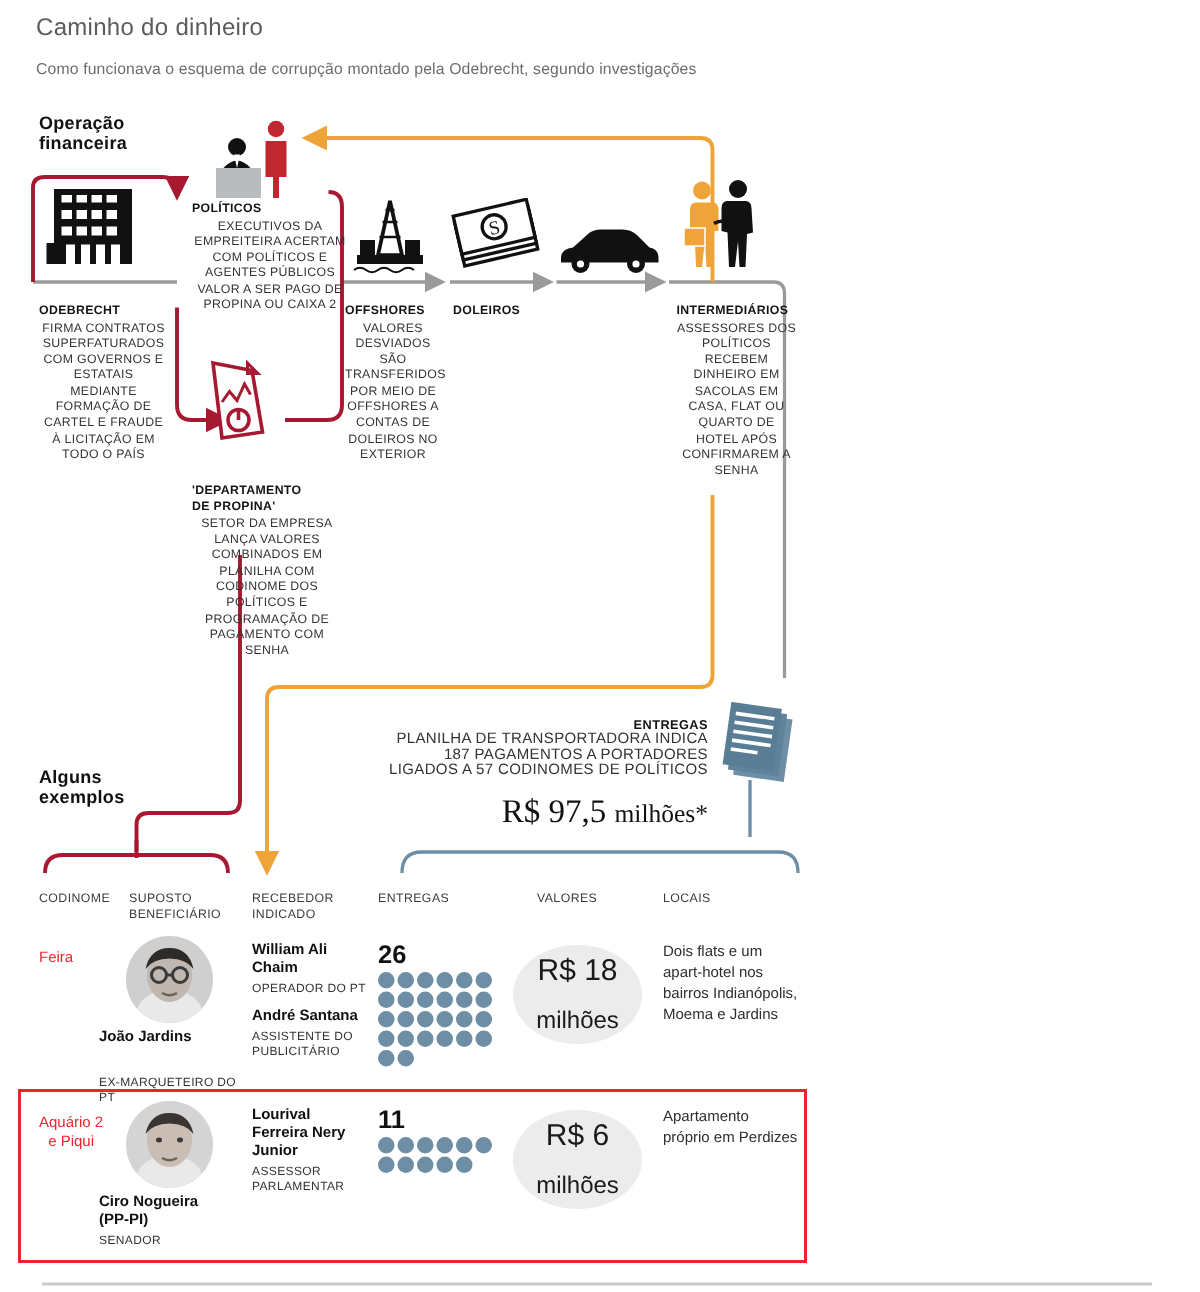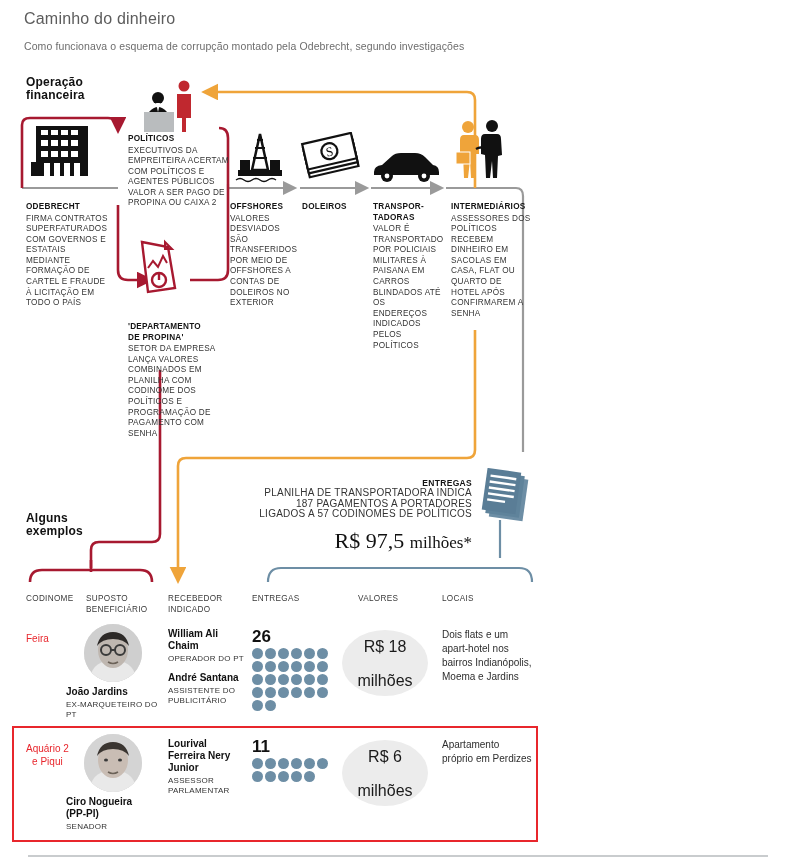--- a/index.html
+++ b/index.html
@@ -30,20 +30,21 @@
 
   
   .col{position:absolute;}
   .col .chead{
     font-size:8.2px;font-weight:bold;color:#141414;letter-spacing:.25px;
     line-height:10.5px;text-transform:uppercase;margin:0 0 1px 0;
   }
   .col .cbody{
     font-size:8.2px;color:#333;letter-spacing:.25px;line-height:10.6px;
     text-transform:uppercase;
+    text-align:center;
   }
 
   #col-odebrecht{left:26px;top:202px;width:86px;}
   #col-politicos{left:128px;top:134px;width:104px;}
   #col-departamento{left:128px;top:322px;width:100px;}
   #col-offshores{left:230px;top:202px;width:64px;}
   #col-doleiros{left:302px;top:202px;width:64px;}
   #col-transportadoras{left:373px;top:202px;width:68px;}
   #col-intermediarios{left:451px;top:202px;width:80px;}
 
@@ -96,21 +97,21 @@
   .r-rec{position:absolute;left:168px;width:78px;}
   .r-rec .rn{font-size:10px;font-weight:bold;color:#111;line-height:12px;}
   .r-rec .rr{font-size:8px;color:#333;letter-spacing:.25px;line-height:10px;text-transform:uppercase;margin-top:2px;}
   .r-rec .grp+.grp{margin-top:8px;}
   .r-count{position:absolute;left:252px;}
   .r-count .num{font-size:17px;font-weight:bold;color:#111;line-height:18px;}
   .dots{width:84px;display:flex;flex-wrap:wrap;gap:2px;margin-top:2px;}
   .dot{width:11px;height:11px;border-radius:50%;background:#6d8ea5;}
   .r-val{position:absolute;left:342px;width:86px;height:66px;border-radius:50%;background:#ececec;
          display:flex;flex-direction:column;align-items:center;justify-content:center;}
-  .r-val .v1{font-size:16px;color:#1a1a1a;line-height:22px;}
+  .r-val .v1{font-size:20px;color:#1a1a1a;line-height:22px;}
   .r-val .v2{font-size:16px;color:#1a1a1a;line-height:18px;margin-top:14px;}
   .r-loc{position:absolute;left:442px;width:90px;font-size:10px;color:#2e2e2e;line-height:14px;}
 
   #highlight-box{
     position:absolute;left:12px;top:726px;width:526px;height:116px;
     border:2px solid #e8262c;box-sizing:border-box;
   }
   #bottom-rule{position:absolute;left:28px;top:855px;width:740px;height:2px;background:#c9ccce;}
 </style>
 </head>
@@ -280,24 +281,20 @@
     <div class="chead">'DEPARTAMENTO<br>DE PROPINA'</div>
     <div class="cbody">SETOR DA EMPRESA LANÇA VALORES COMBINADOS EM PLANILHA COM CODINOME DOS POLÍTICOS E PROGRAMAÇÃO DE PAGAMENTO COM SENHA</div>
   </div>
   <div class="col" id="col-offshores">
     <div class="chead">OFFSHORES</div>
     <div class="cbody">VALORES DESVIADOS SÃO TRANSFERIDOS POR MEIO DE OFFSHORES A CONTAS DE DOLEIROS NO EXTERIOR</div>
   </div>
   <div class="col" id="col-doleiros">
     <div class="chead">DOLEIROS</div>
   </div>
-  <div class="col" id="col-transportadoras">
-    <div class="chead">TRANSPOR-<br>TADORAS</div>
-    <div class="cbody">VALOR É TRANSPORTADO POR POLICIAIS MILITARES À PAISANA EM CARROS BLINDADOS ATÉ OS ENDEREÇOS INDICADOS PELOS POLÍTICOS</div>
-  </div>
   <div class="col" id="col-intermediarios">
     <div class="chead">INTERMEDIÁRIOS</div>
     <div class="cbody">ASSESSORES DOS POLÍTICOS RECEBEM DINHEIRO EM SACOLAS EM CASA, FLAT OU QUARTO DE HOTEL APÓS CONFIRMAREM A SENHA</div>
   </div>
 
   <div id="entregas-block">
     <div class="eg-title">ENTREGAS</div>
     <div class="eg-text">PLANILHA DE TRANSPORTADORA INDICA 187 PAGAMENTOS A PORTADORES LIGADOS A 57 CODINOMES DE POLÍTICOS</div>
   </div>
   <div id="entregas-amount">
@@ -322,21 +319,21 @@
           <ellipse cx="29" cy="26" rx="15" ry="18" fill="#bfb7b0"></ellipse>
           <path d="M13,22 q3,-14 16,-14 q13,0 16,14 q-5,-7 -16,-7 q-11,0 -16,7 z" fill="#2d2a28"></path>
           <g fill="none" stroke="#3a3a3a" stroke-width="2">
             <circle cx="22" cy="26" r="5"></circle>
             <circle cx="36" cy="26" r="5"></circle>
             <path d="M27,26 h4"></path>
           </g>
           <path d="M24,38 q5,3 10,0" stroke="#6b6258" stroke-width="1.6" fill="none"></path>
         </svg></div>
       <div class="r-pname" style="top: 68px;">João Jardins</div>
-      <div class="r-prole" style="top: 82px;">EX-MARQUETEIRO DO PT</div>
+      <div class="r-prole" style="top: 99px;">EX-MARQUETEIRO DO PT</div>
       <div class="r-rec" style="top: 10px;">
         <div class="grp">
           <div class="rn">William Ali Chaim</div>
           <div class="rr">OPERADOR DO PT</div>
         </div>
         <div class="grp">
           <div class="rn">André Santana</div>
           <div class="rr">ASSISTENTE DO PUBLICITÁRIO</div>
         </div>
       </div>

